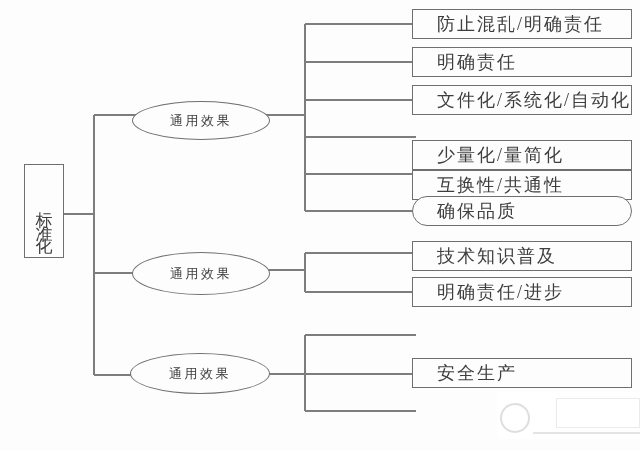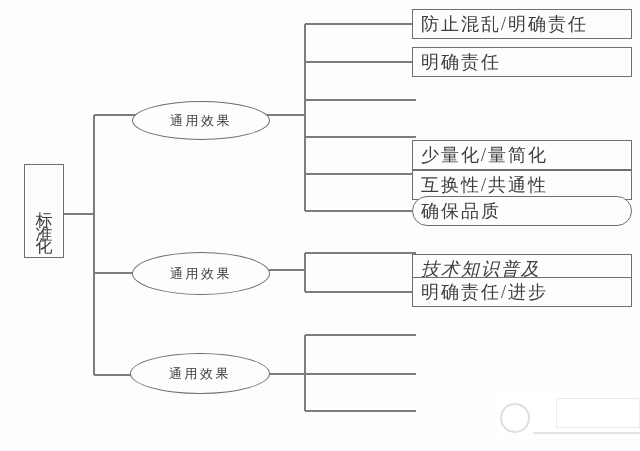--- a/index.html
+++ b/index.html
@@ -64,33 +64,33 @@
   .ellipse-1 { left: 132px; top: 101px; width: 138px; height: 39px; }
   .ellipse-2 { left: 132px; top: 252px; width: 138px; height: 43px; }
   .ellipse-3 { left: 130px; top: 353px; width: 140px; height: 41px; }
   .leaf {
     left: 412px;
     width: 220px;
     height: 30px;
     border: 1.6px solid #6f6f6f;
     display: flex;
     align-items: center;
-    padding-left: 8px;
+    padding-left: 24px;
     font-size: 18px;
     letter-spacing: 2px;
     white-space: nowrap;
     overflow: hidden;
   }
   .b1  { top: 9px;   }
   .b2  { top: 47px;  }
   .b3  { top: 85px;  }
   .b4  { top: 122px; margin-top: 18px; }
   .b5  { top: 170px; }
   .b6  { top: 196px; border-radius: 15px; }
-  .b7  { top: 254px; font-style: italic; }
+  .b7  { top: 241px; }
   .b8  { top: 277px; }
   .b9  { top: 320px; }
   .b10 { top: 358px; }
   .b11 { top: 396px; }
   
   .wm-wash {
     position: absolute;
     left: 497px;
     top: 392px;
     width: 143px;
@@ -177,36 +177,42 @@
   <div class="node ellipse ellipse-3">
     <span>通用效果</span>
   </div>
 
   <div class="node leaf b1">
     <span>防止混乱/明确责任</span>
   </div>
   <div class="node leaf b2">
     <span>明确责任</span>
   </div>
+  <div class="node leaf b3">
+    <span>文件化/系统化/自动化</span>
+  </div>
   <div class="node leaf b4">
     <span>少量化/量简化</span>
   </div>
   <div class="node leaf b5">
     <span>互换性/共通性</span>
   </div>
   <div class="node leaf b6">
     <span>确保品质</span>
   </div>
 
   <div class="node leaf b7">
     <span>技术知识普及</span>
   </div>
   <div class="node leaf b8">
     <span>明确责任/进步</span>
   </div>
 
+  <div class="node leaf b10">
+    <span>安全生产</span>
+  </div>
 
   <div class="wm-wash"></div>
   <div class="wm-circle"></div>
   <div class="wm-block"></div>
   <div class="wm-line"></div>
 
 </div>
 
 </body></html>

